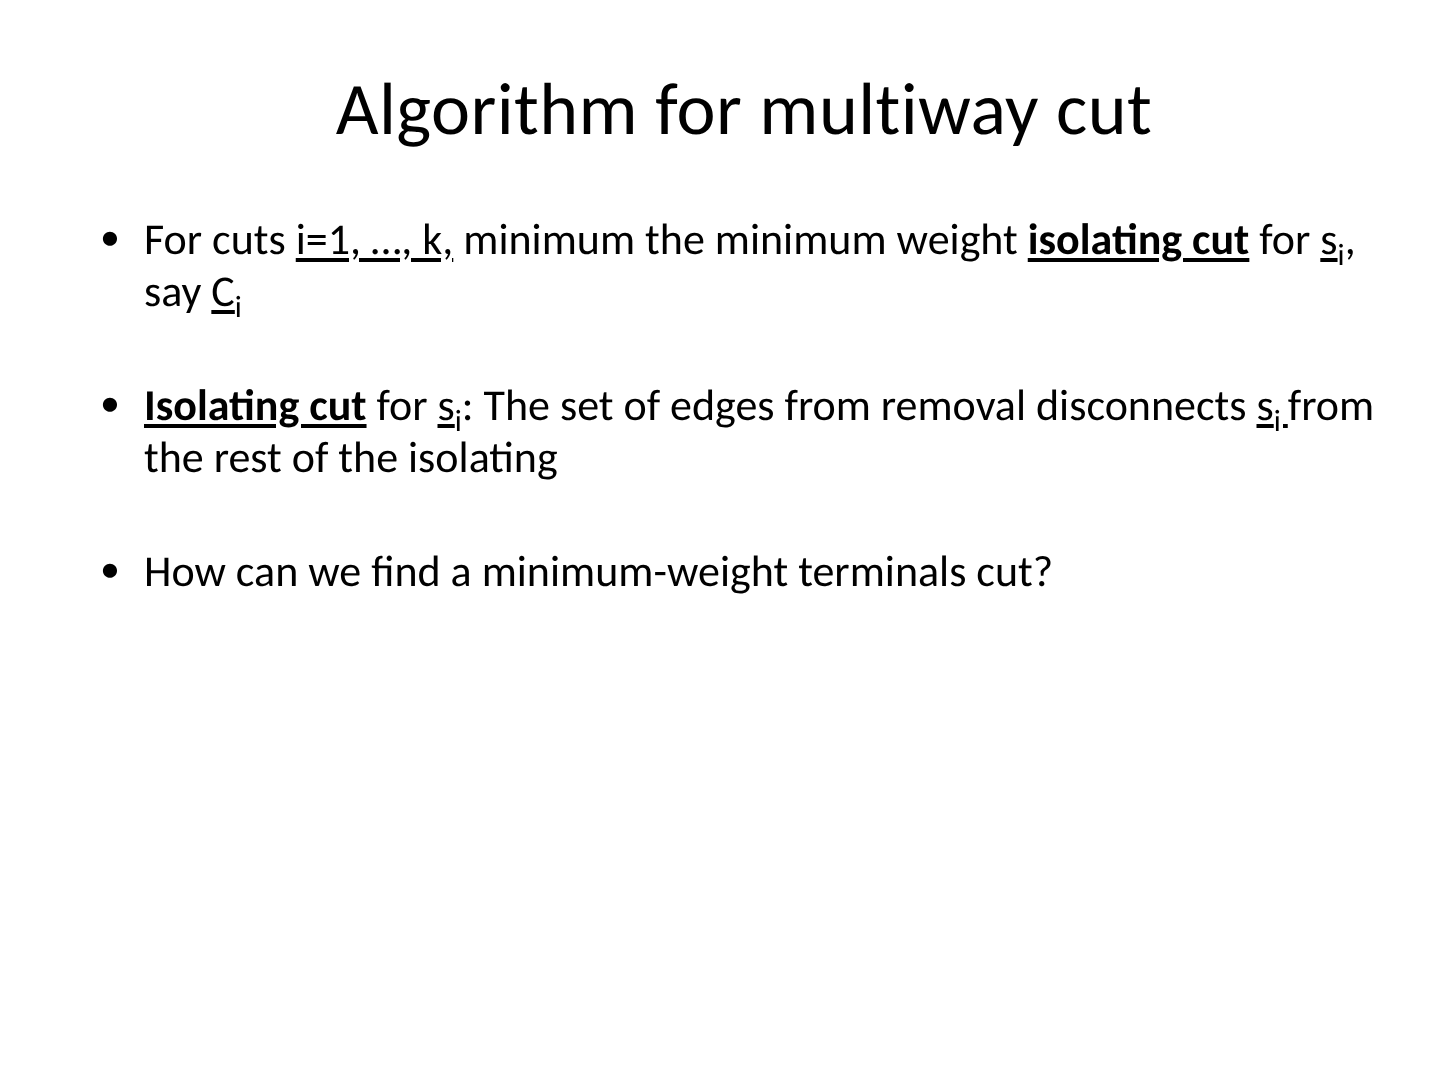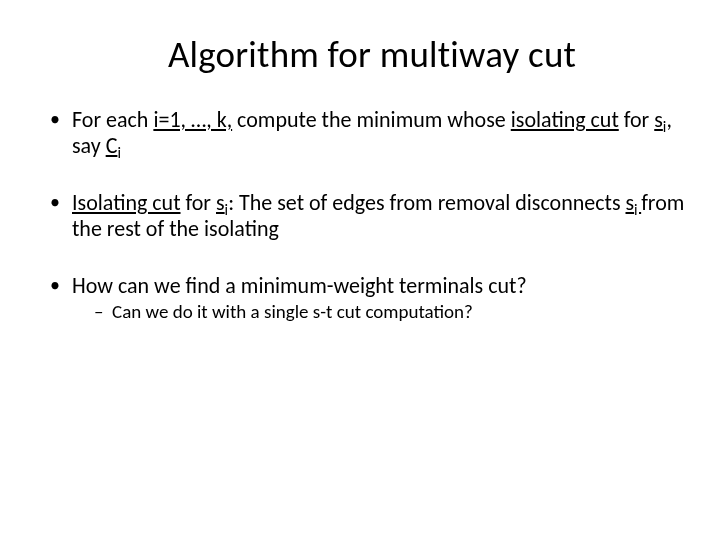--- a/index.html
+++ b/index.html
@@ -55,46 +55,43 @@
     padding-left: 18px;
   }
   ul.sub > li::before {
     content: "–";
     position: absolute;
     left: 0;
     top: 0;
   }
   .spacer { height: 26px; }
   .under { text-decoration: underline; }
-  .b { font-weight: 400; }
+  .b { font-weight: 700; }
   .s { font-size: 0.7em; vertical-align: sub; line-height: 0; }
 </style>
 </head>
 <body>
 
 <div class="slide">
   <div class="title">Algorithm for multiway cut</div>
 
   <ul class="top">
     <li>
-      <span>For each </span><span class="under">i=1, …, k,</span><span> compute the minimum whose </span><span class="b under">isolating cut</span><span> for </span><span class="under"><span>s</span><span class="s">i</span></span><span>, say </span><span class="under"><span>C</span><span class="s">i</span></span>
+      <span>For cuts </span><span class="under">i=1, …, k,</span><span> minimum the minimum weight </span><span class="b under">isolating cut</span><span> for </span><span class="under"><span>s</span><span class="s">i</span></span><span>, say </span><span class="under"><span>C</span><span class="s">i</span></span>
     </li>
   </ul>
 
   <div class="spacer"></div>
 
   <ul class="top">
     <li>
       <span class="b under">Isolating cut</span><span> for </span><span class="under"><span>s</span><span class="s">i</span></span><span>:  The set of edges from removal disconnects </span><span class="under"><span>s</span><span class="s">i </span></span><span>from the rest of the isolating</span>
     </li>
   </ul>
 
   <div class="spacer"></div>
 
   <ul class="top">
     <li>
       <span>How can we find a minimum-weight terminals cut?</span>
-      <ul class="sub">
-        <li>Can we do it with a single s-t cut computation?</li>
-      </ul>
     </li>
   </ul>
 </div>
 
 </body></html>

